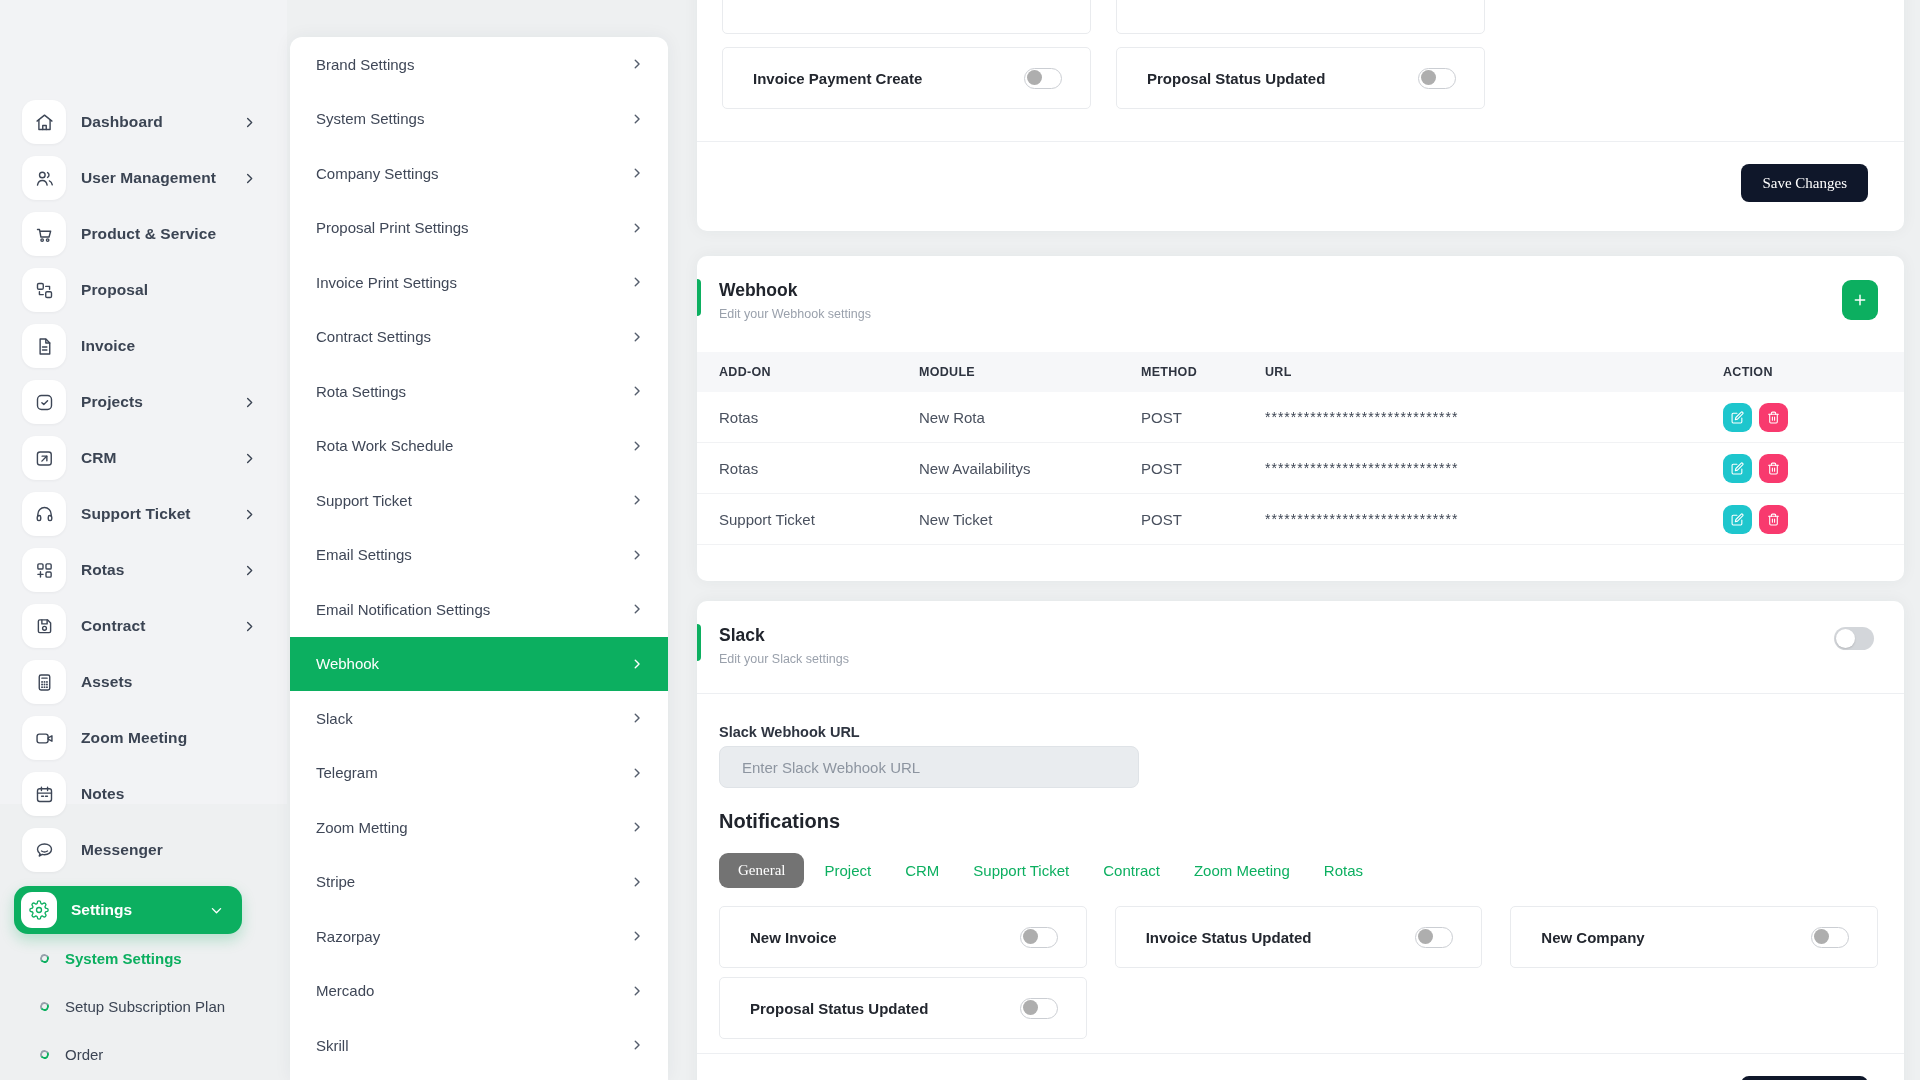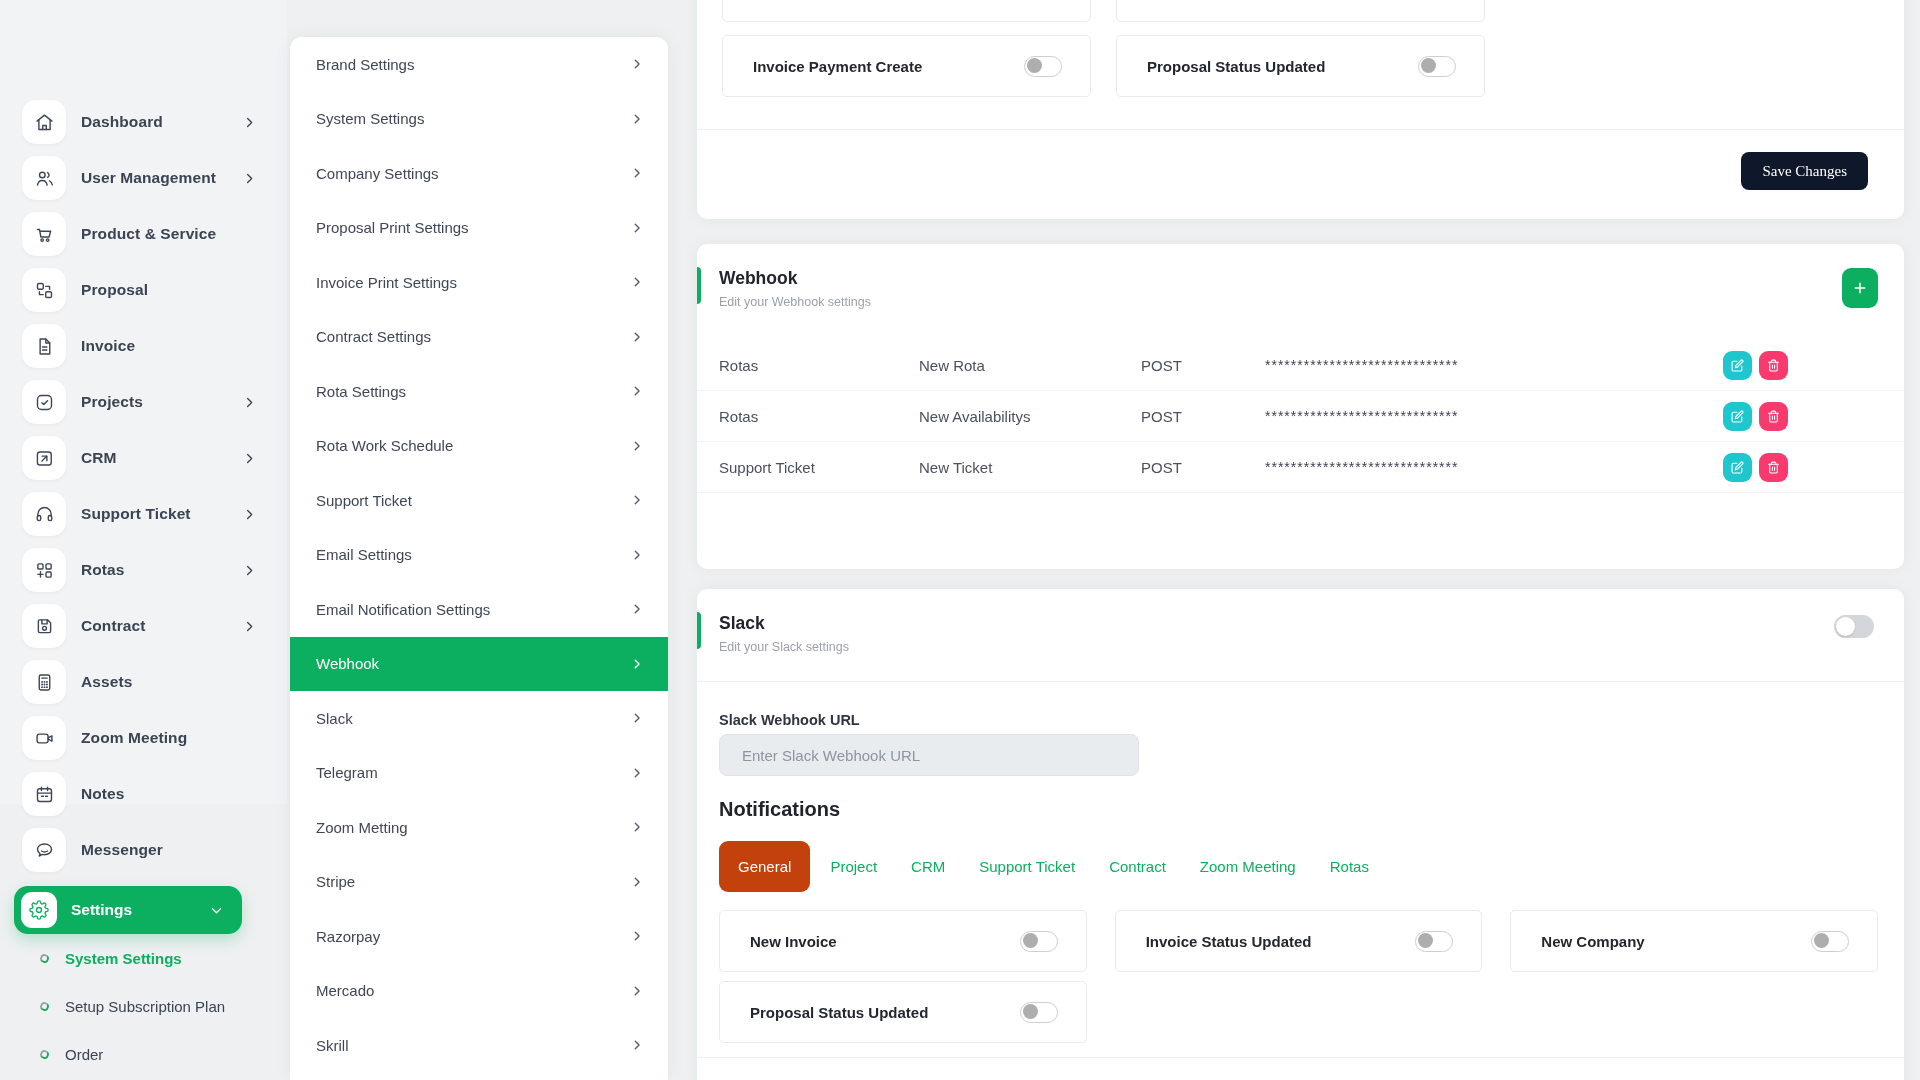--- a/index.html
+++ b/index.html
@@ -28,21 +28,21 @@
 
   
   .settings-panel { position:absolute; left:290px; top:37px; width:378px; height:1043px; background:#fff; border-radius:12px 12px 0 0; box-shadow:0 0 18px rgba(40,50,65,.06); overflow:hidden; }
   .menu-item { height:54.5px; display:flex; align-items:center; justify-content:space-between; padding:0 24px 0 26px; cursor:pointer; }
   .menu-label { font-size:15px; font-weight:500; color:#3f4757; }
   .menu-chev { width:14px; height:14px; color:#545d6c; stroke-width:2.4; }
   .menu-item.active { background:#0caf60; }
   .menu-item.active .menu-label, .menu-item.active .menu-chev { color:#fff; }
 
   
-  .content { position:absolute; left:697px; top:4px; width:1207px; height:872px;border-radius:21px; }
+  .content { position:absolute; left:697px; top:16px; width:1207px; height:872px;border-radius:21px; }
   .card { position:absolute; left:0; width:1207px; background:#fff; border-radius:10px; box-shadow:0 0 16px rgba(40,50,65,.05); }
   .card-a { top:-160px; height:375px; }
   .card-webhook { top:240px; height:325px; }
   .card-slack { top:585px; height:560px; }
 
   .tgrid { display:grid; grid-template-columns:repeat(3,1fr); gap:13px 25px; }
   .card-a .tgrid { margin:116px 25px 0; }
   .tbox { height:62px; border:1px solid #e9ebee; border-radius:5px; display:flex; align-items:center; justify-content:space-between; padding:0 28px 0 30px; background:#fff; }
   .tbox-label { font-size:15px; font-weight:700; color:#23272f; }
   .toggle { width:38px; height:21px; border:1.5px solid #cbced3; border-radius:11px; background:#fff; position:relative; cursor:pointer; flex:0 0 auto; }
@@ -78,21 +78,21 @@
   .toggle-hdr { position:absolute; right:30px; top:26px; width:40px; height:23px; border-radius:12px; background:#d3d6da; cursor:pointer; }
   .toggle-hdr .knob { position:absolute; left:2px; top:2px; width:19px; height:19px; border-radius:50%; background:#fff; box-shadow:0 1px 2px rgba(0,0,0,.15); }
   .card-slack .divider.hd { margin-top:27px; }
   .slack-body { padding:0 26px 0 22px; }
   .field-label { margin-top:30px; font-size:14.5px; font-weight:700; color:#2e3440; }
   .url-input { margin-top:6px; width:420px; height:42px; background:#e9ecef; border:1px solid #dfe3e7; border-radius:8px; padding:0 22px; font-size:15px; color:#49505e; font-family:inherit; }
   .url-input::placeholder { color:#8d95a0; }
   .notif-title { margin-top:22px; font-size:20px; font-weight:700; color:#20242c; }
   .tabs { margin-top:20px; display:flex; align-items:center; gap:6px; }
   .tab { border:none; background:transparent; color:#0caf60; font-size:15px; font-weight:500; font-family:inherit; padding:9px 14px; border-radius:9px; cursor:pointer; }
-  .tab.active { background:#c2410c; color:#fff; padding:17px 19px; }
+  .tab.active { background:#737373; color:#fff; padding:9px 19px;font-family:Liberation Serif, serif; }
   .card-slack .tgrid { margin-top:18px; gap:9px 28px; }
   .card-slack .divider.ft { margin-top:14px; }
 </style>
 </head>
 <body>
 
 <aside class="sidebar">
   <nav class="nav-list" id="nav-list">
   <div class="nav-item">
     <span class="icon-box">
@@ -443,20 +443,27 @@
       <span class="accent"></span>
       <div class="card-title">Webhook</div>
       <div class="card-sub">Edit your Webhook settings</div>
       <button class="btn-plus" id="plus-slot">
           <svg class="icn " viewBox="0 0 24 24">
             <path d="M12 5v14M5 12h14"></path>
           </svg>
         </button>
     </div>
     <div class="wtable">
+      <div class="trow head" id="wh-head">
+  <span class="th">ADD-ON</span>
+  <span class="th">MODULE</span>
+  <span class="th">METHOD</span>
+  <span class="th">URL</span>
+  <span class="th">ACTION</span>
+        </div>
       <div id="wh-rows">
   <div class="trow body">
     <span class="td">Rotas</span>
     <span class="td">New Rota</span>
     <span class="td">POST</span>
     <span class="td stars">******************************</span>
     <span class="actions">
       <button class="act-btn act-edit">
                 <svg class="icn " viewBox="0 0 24 24">
                   <path d="M11 4H4a2 2 0 0 0-2 2v14a2 2 0 0 0 2 2h14a2 2 0 0 0 2-2v-7"></path>

